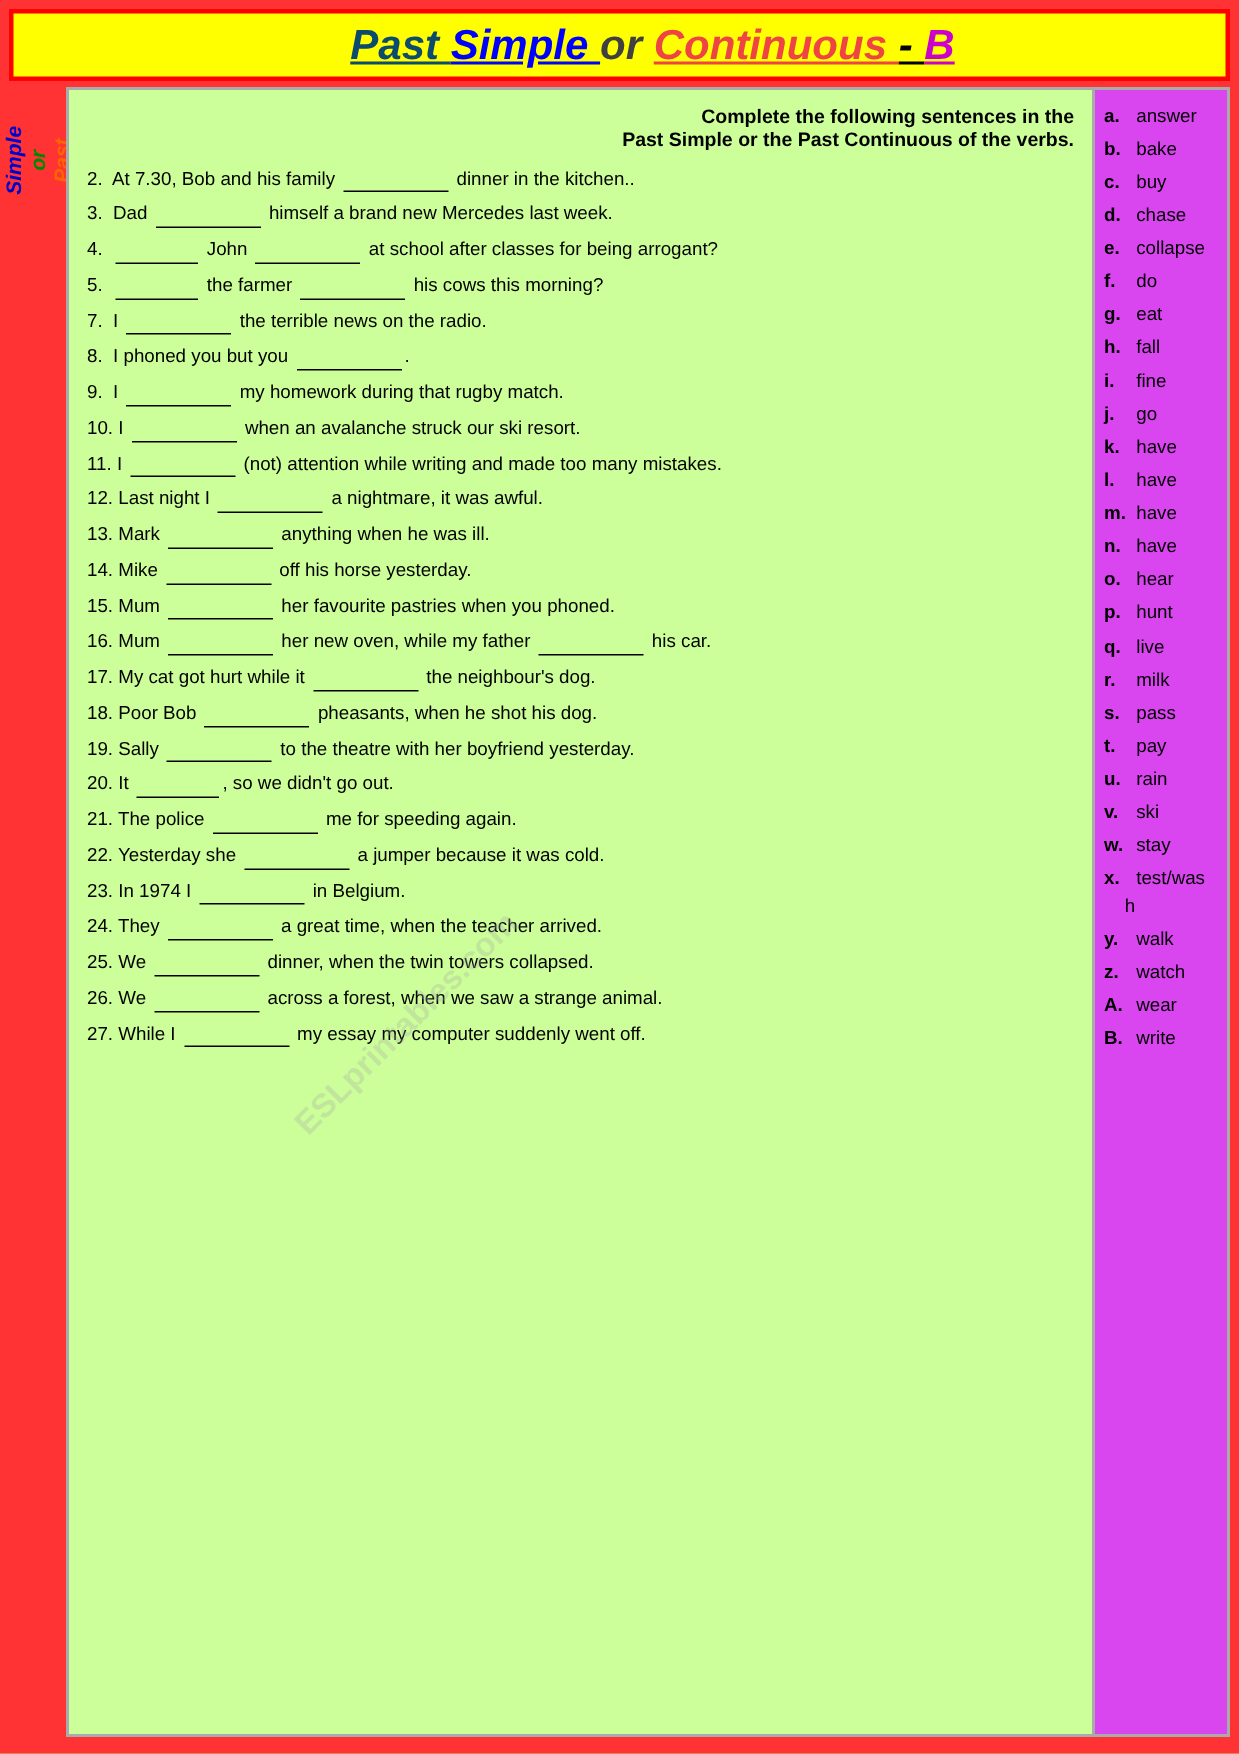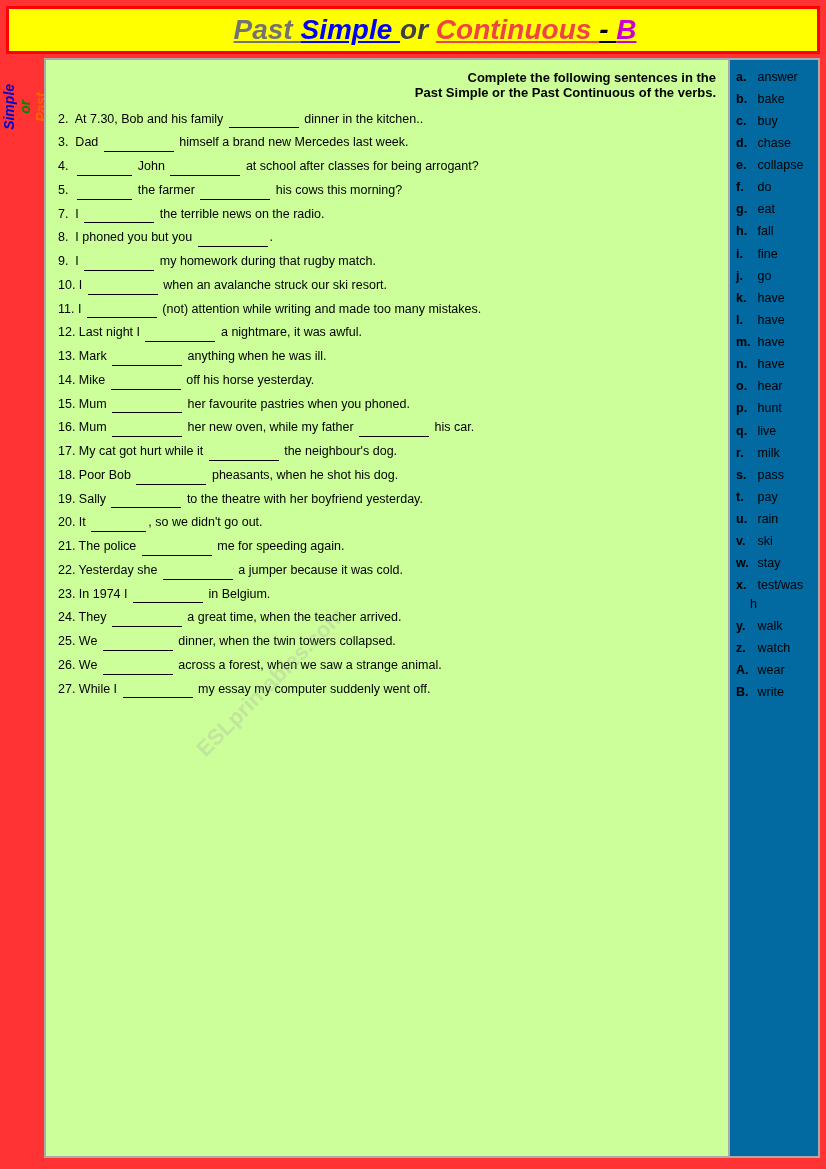--- a/index.html
+++ b/index.html
@@ -26,21 +26,21 @@
       margin-bottom: 4px;
     }
 
     .title-bar h1 {
       font-size: 28px;
       font-weight: bold;
       font-style: italic;
       line-height: 1.2;
     }
 
-    .title-bar h1 .t-past { color: #737373; text-decoration: underline; margin-left: 44px; }
+    .title-bar h1 .t-past { color: #0c4a6e; text-decoration: underline; margin-left: 44px; }
     .title-bar h1 .t-simple { color: #0000ff; text-decoration: underline; }
     .title-bar h1 .t-or { color: #404040; }
     .title-bar h1 .t-continuous { color: #ef4444; text-decoration: underline; }
     .title-bar h1 .t-dash { color: #000000; text-decoration: underline; }
     .title-bar h1 .t-b { color: #cc00cc; text-decoration: underline; }
 
     .main-content {
       display: flex;
       gap: 0;
       background: #ff3333;
@@ -59,21 +59,21 @@
     .center-panel {
       flex: 1;
       background: #ccff99;
       border: 2px solid #aaaaaa;
       padding: 10px 12px;
       min-height: 1100px;
     }
 
     .right-panel {
       width: 90px;
-      background: #0369a1;
+      background: #d946ef;
       border: 2px solid #aaaaaa;
       border-left: none;
       padding: 8px 6px;
     }
 
     .instructions {
       text-align: right;
       margin-bottom: 10px;
       font-size: 13px;
     }

